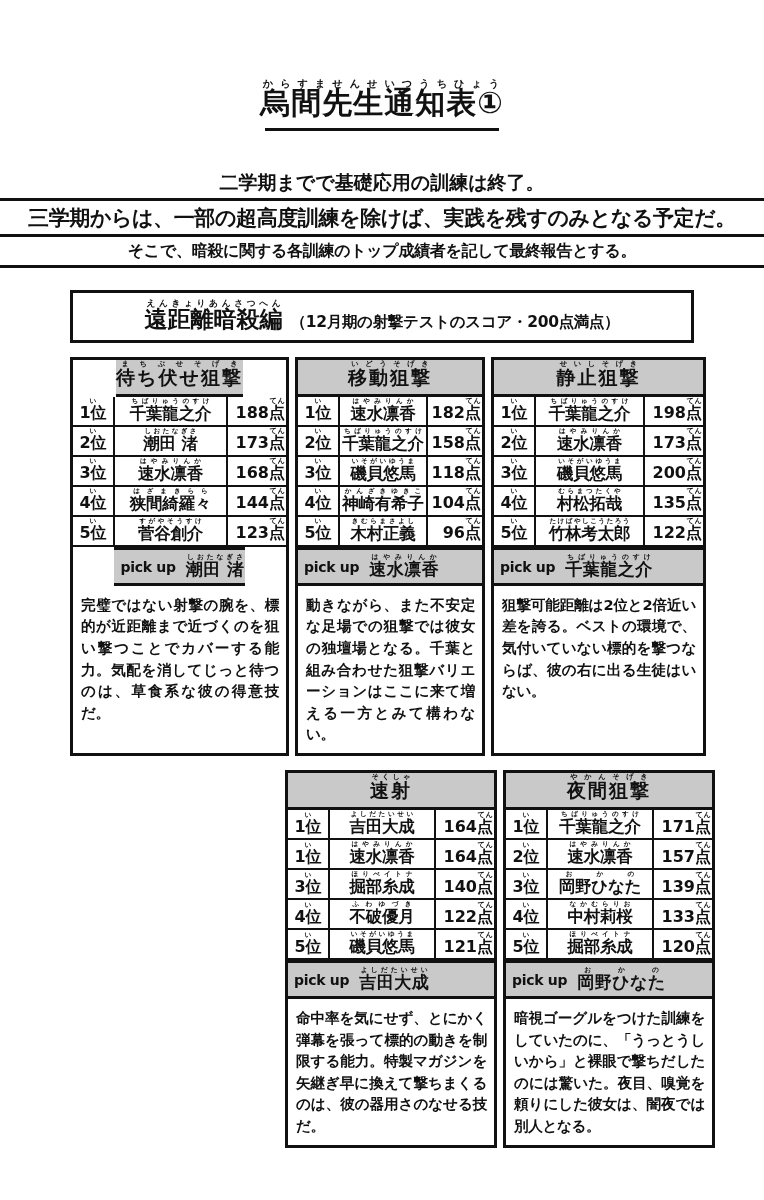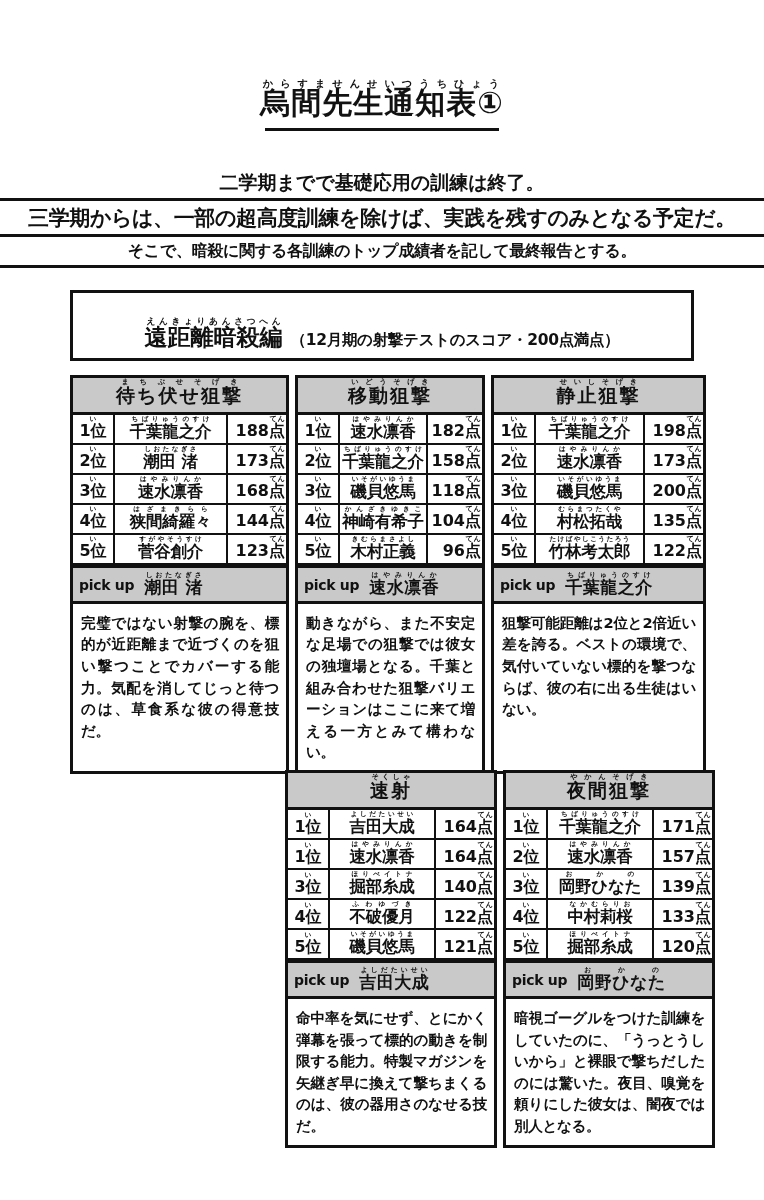--- a/index.html
+++ b/index.html
@@ -39,21 +39,21 @@
   .intro-line.rule-bot{border-bottom:3px solid #111;}
   .l1{font-size:19px;}
   .l2{font-size:21px;letter-spacing:-0.4px;}
   .l3{font-size:16px;letter-spacing:-0.3px;}
 
   
   .banner{
     margin:22px 70px 0 70px;
     border:3px solid #111;
     background:#fff;
-    padding:24px 0 5px;
+    padding:6px 0 5px;
     text-align:center;
     box-shadow:0 0 0 0 #000;
   }
   .banner-inner{display:inline-block;white-space:nowrap;}
   .banner-title{font-size:23px;font-weight:900;letter-spacing:0px;}
   .banner-title rt{font-size:.38em;}
   .banner-sub{font-size:15.5px;font-weight:800;letter-spacing:-0.3px;}
 
   
   .grid-top{
@@ -65,21 +65,21 @@
   }
   .col{
     border:3px solid #111;
     background:#fff;
     box-sizing:border-box;
     flex:1 1 0;
     margin-right:6px;
     display:flex;flex-direction:column;
   }
   .col:last-child{margin-right:0;}
-  .col.w1{flex:0 0 219px;}
+  .col.w1{flex:0 0 219px;align-items:center;}
   .col.w2{flex:0 0 190px;}
   .col.w3{flex:0 0 215px;}
   .col.b1{flex:0 0 212px;}
   .col.b2{flex:0 0 212px;}
 
   .cat-head{
     background:#c9c9c9;
     border-bottom:3px solid #111;
     text-align:center;
     padding:4px 0 3px;

